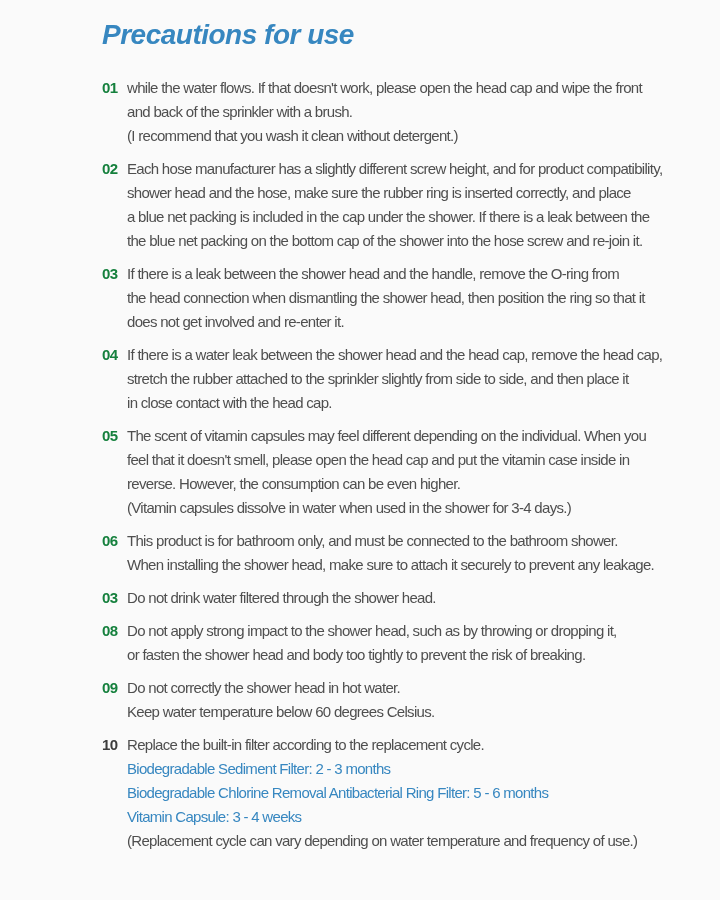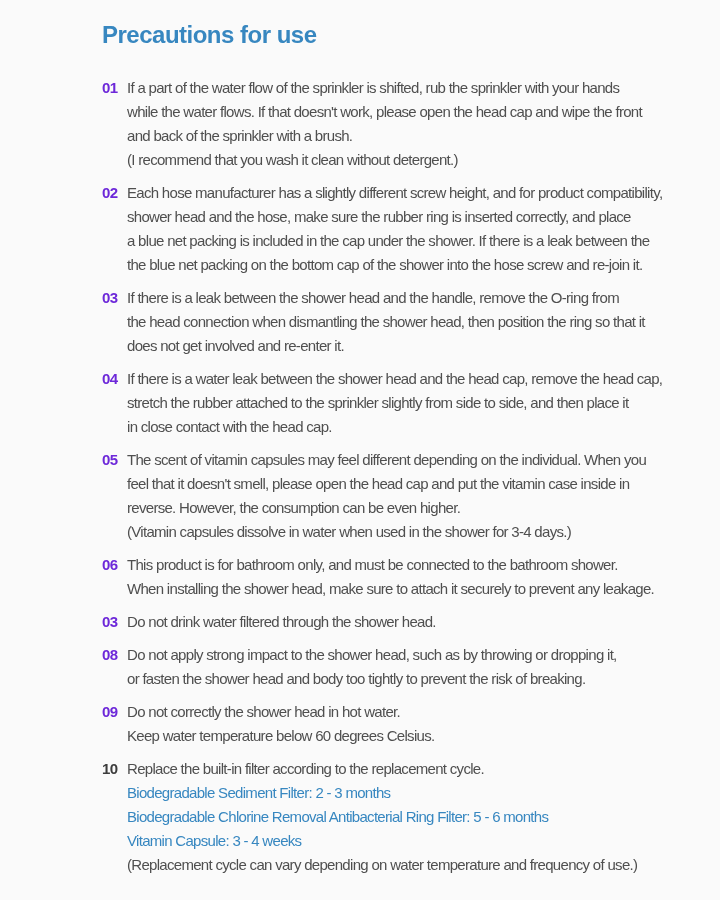--- a/index.html
+++ b/index.html
@@ -12,59 +12,59 @@
     font-family: "Liberation Sans", sans-serif;
   }
   .page {
     box-sizing: border-box;
     width: 720px;
     height: 900px;
     padding: 21px 40px 0 102px;
   }
   .title {
     color: #3787c0;
-    font-size: 24px;
+    font-size: 28px;
     font-weight: 700;
     letter-spacing: -0.5px;
     line-height: 28px;
     margin: 0 0 27px 0;
+    font-style: italic;
   }
   .item {
     display: flex;
     align-items: flex-start;
     margin-bottom: 9px;
     font-size: 15px;
     letter-spacing: -0.7px;
     line-height: 24px;
     color: #4f4f4f;
   }
   .num {
     flex: none;
     width: 25px;
     font-weight: 700;
-    color: #6d28d9;
+    color: #15803d;
   }
   .num.dark {
     color: #3c3c3c;
   }
   .body { min-width: 0; }
   .ln { white-space: nowrap; }
   .ln.blue { color: #3787c0; }
 </style>
 </head>
 <body>
 
 <div class="page">
 
   <h1 class="title">Precautions for use</h1>
 
   <div class="item">
     <span class="num">01</span>
     <div class="body">
-      <div class="ln">If a part of the water flow of the sprinkler is shifted, rub the sprinkler with your hands</div>
       <div class="ln">while the water flows. If that doesn't work, please open the head cap and wipe the front</div>
       <div class="ln">and back of the sprinkler with a brush.</div>
       <div class="ln">(I recommend that you wash it clean without detergent.)</div>
     </div>
   </div>
 
   <div class="item">
     <span class="num">02</span>
     <div class="body">
       <div class="ln">Each hose manufacturer has a slightly different screw height, and for product compatibility,</div>

